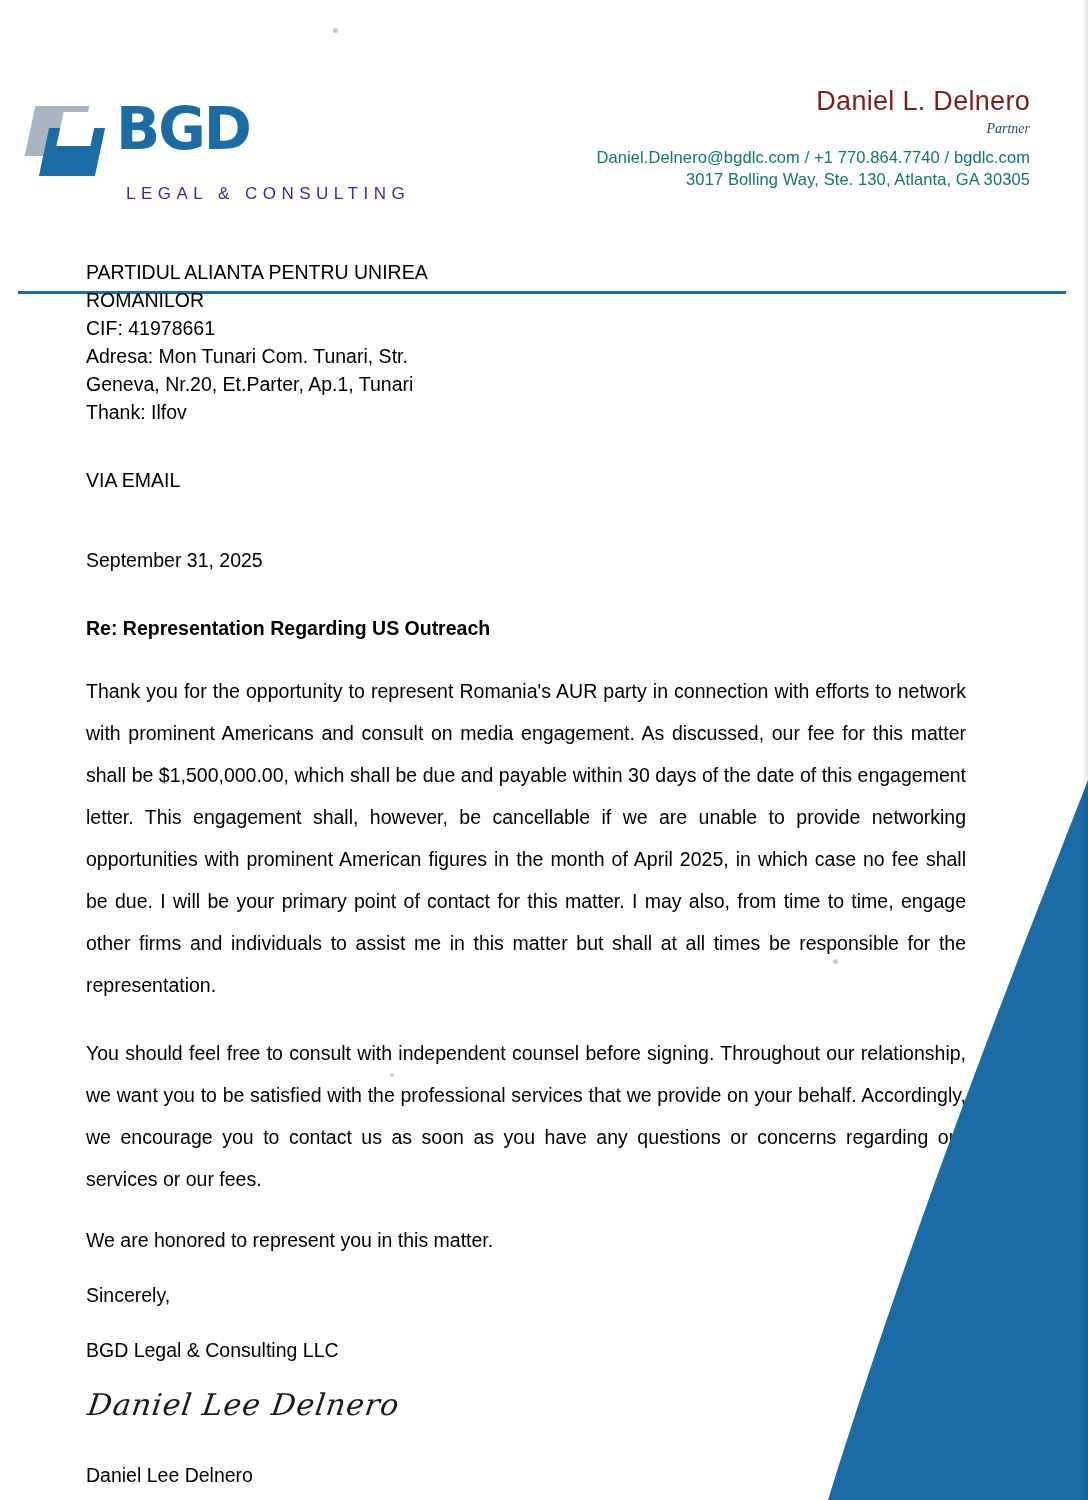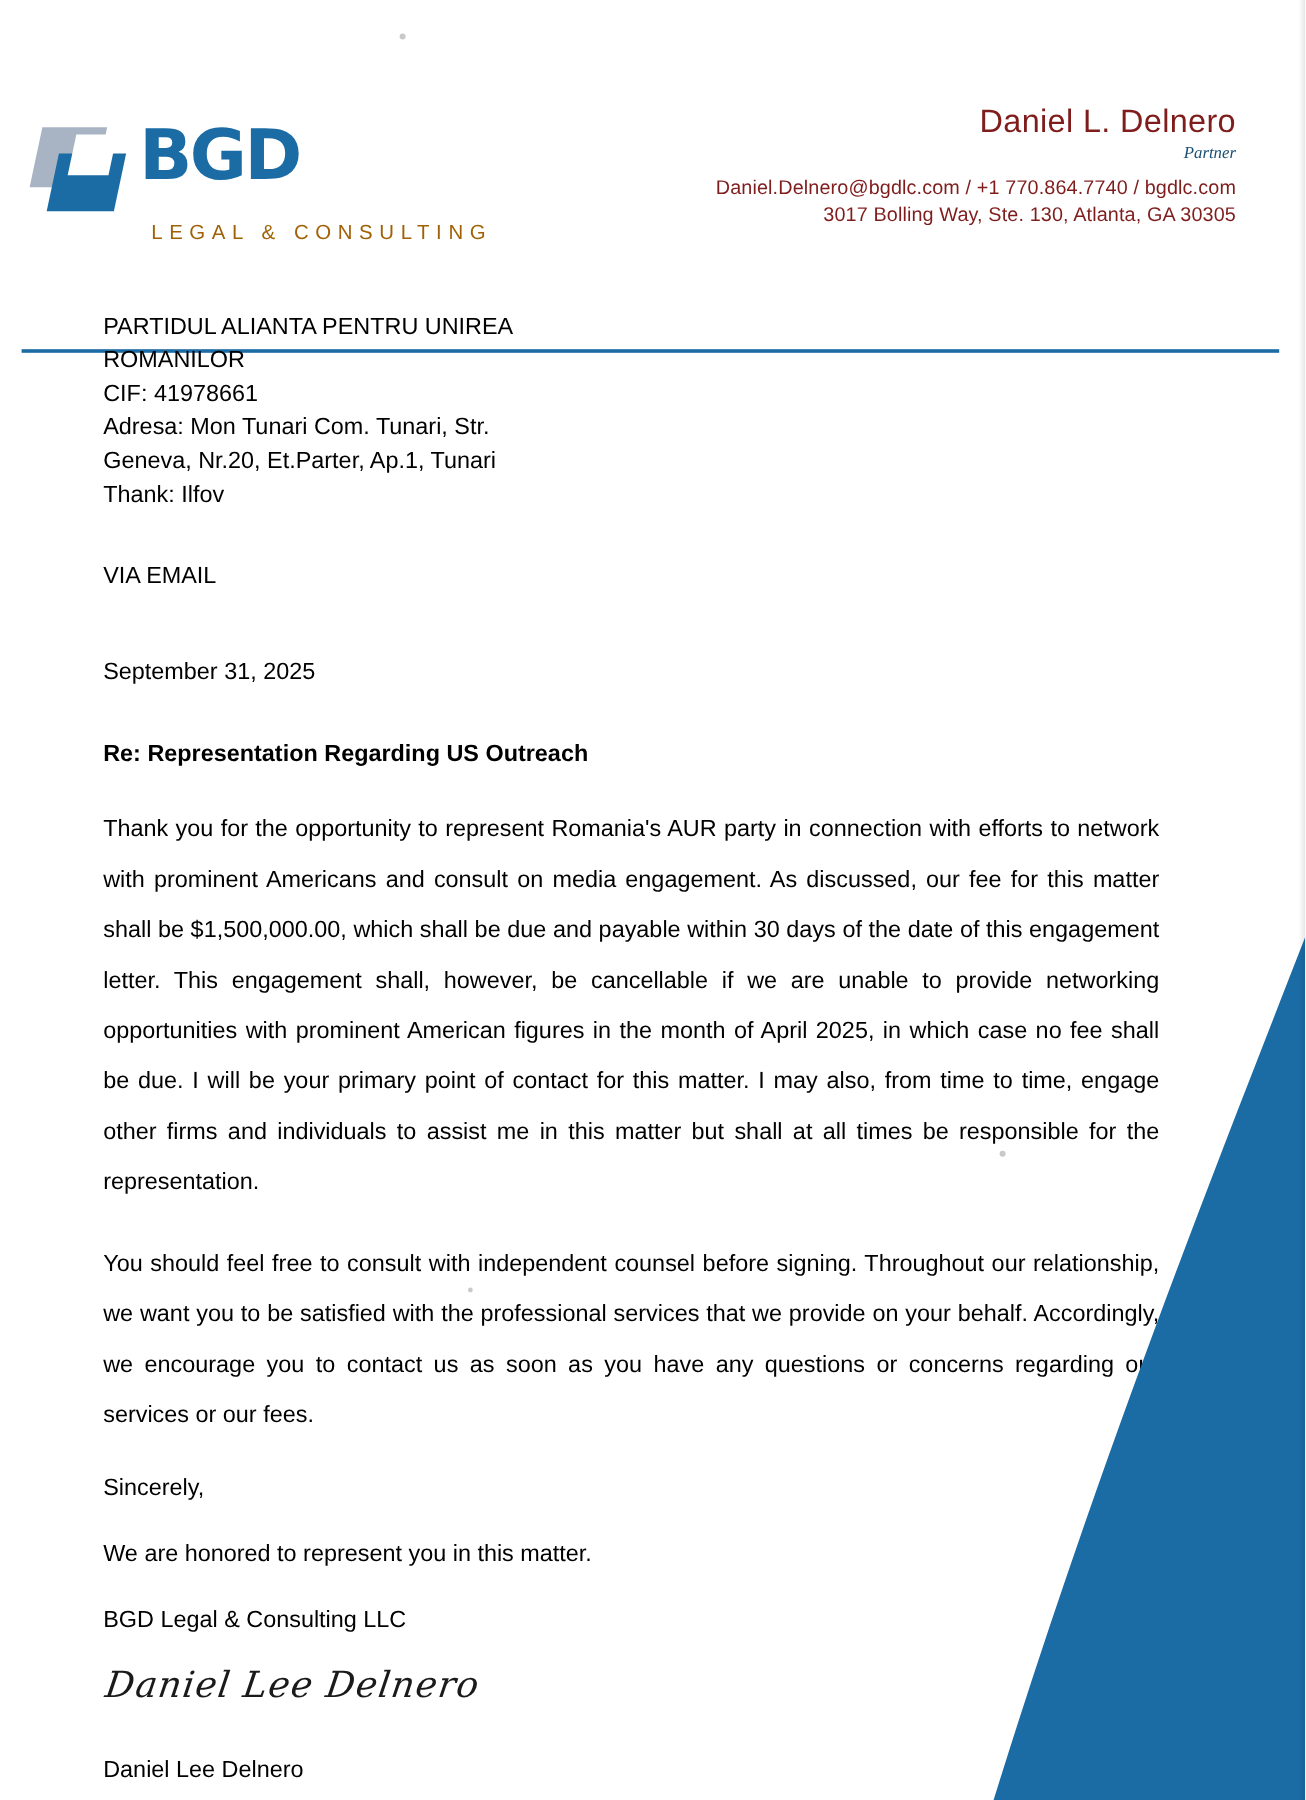--- a/index.html
+++ b/index.html
@@ -77,21 +77,21 @@
     letter-spacing: -2px;
     color: #1b6ba5;
   }
   .logo-sub {
     position: absolute;
     left: 96px;
     top: 98px;
     font-family: "Liberation Sans", sans-serif;
     font-size: 17px;
     letter-spacing: 5.5px;
-    color: #a16207;
+    color: #4c1d95;
   }
 
   .contact-block {
     position: absolute;
     right: 58px;
     top: 8px;
     text-align: right;
   }
   .contact-name {
     font-family: "Liberation Sans", sans-serif;
@@ -102,21 +102,21 @@
   .contact-title {
     font-family: "Liberation Serif", serif;
     font-style: italic;
     font-size: 14px;
     color: #1b4f72;
     margin-top: 4px;
   }
   .contact-line {
     font-family: "Liberation Sans", sans-serif;
     font-size: 16.5px;
-    color: #7f1d1d;
+    color: #0f766e;
     margin-top: 11px;
     letter-spacing: 0.1px;
   }
   .contact-line.second { margin-top: 3px; }
 
   .rule {
     position: absolute;
     left: 18px;
     right: 22px;
     top: 213px;
@@ -238,23 +238,23 @@
 
     <div class="gap-lg"></div>
     <div>September 31, 2025</div>
 
     <div class="gap-md"></div>
     <div class="re-line">Re: Representation Regarding US Outreach</div>
 
     <div class="gap-sm"></div>
     <p class="para">Thank you for the opportunity to represent Romania's AUR party in connection with efforts to network with prominent Americans and consult on media engagement. As discussed, our fee for this matter shall be $1,500,000.00, which shall be due and payable within 30 days of the date of this engagement letter. This engagement shall, however, be cancellable if we are unable to provide networking opportunities with prominent American figures in the month of April 2025, in which case no fee shall be due. I will be your primary point of contact for this matter. I may also, from time to time, engage other firms and individuals to assist me in this matter but shall at all times be responsible for the representation.</p>
     <p class="para">You should feel free to consult with independent counsel before signing. Throughout our relationship, we want you to be satisfied with the professional services that we provide on your behalf. Accordingly, we encourage you to contact us as soon as you have any questions or concerns regarding our services or our fees.</p>
+    <p class="plain">We are honored to represent you in this matter.</p>
+
     <p class="plain">Sincerely,</p>
-
-    <p class="plain">We are honored to represent you in this matter.</p>
     <p class="plain">BGD Legal &amp; Consulting LLC</p>
 
     <div class="signature">Daniel Lee Delnero</div>
     <div class="signature-name">Daniel Lee Delnero</div>
   </div>
 
   <div class="speck" style="left:333px; top:28px; width:5px; height:5px;"></div>
   <div class="speck" style="left:833px; top:959px; width:5px; height:5px;"></div>
   <div class="speck" style="left:390px; top:1073px; width:4px; height:4px;"></div>
 

